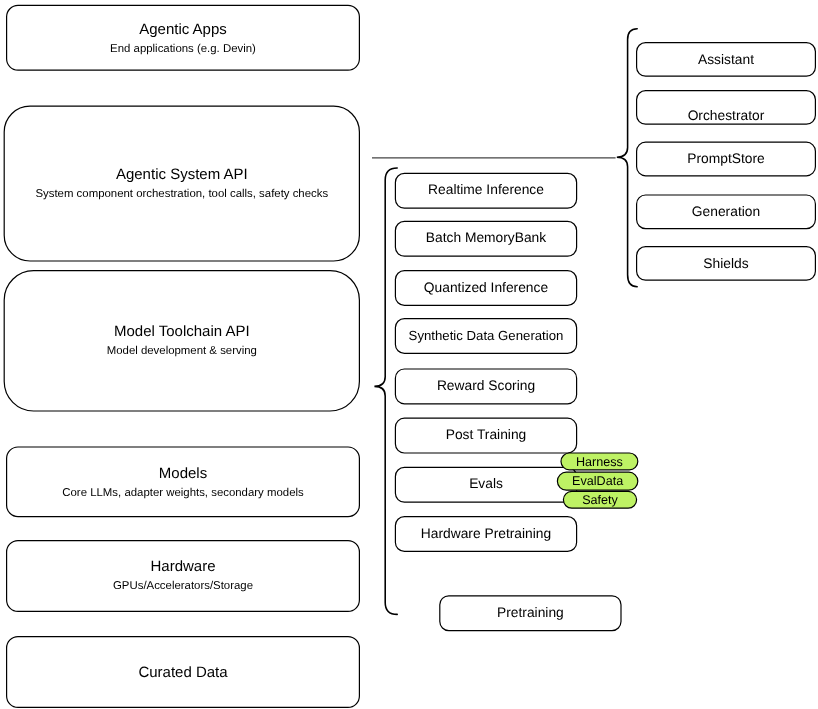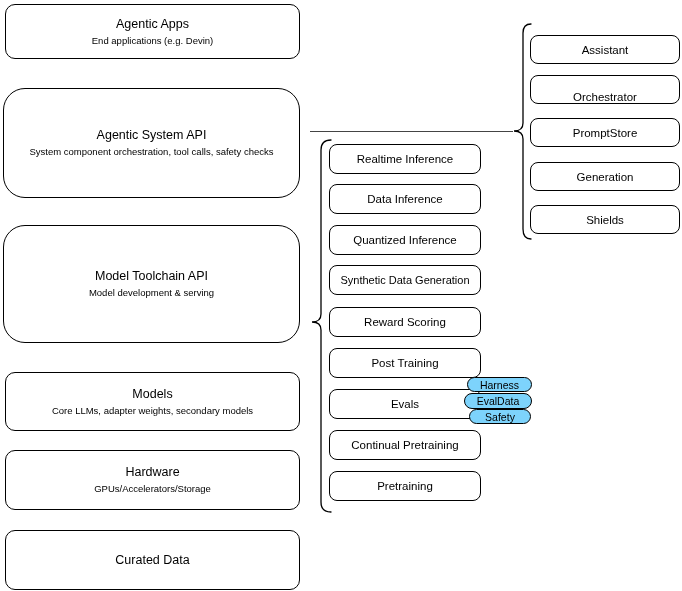--- a/index.html
+++ b/index.html
@@ -12,21 +12,21 @@
     border:1px solid #000;display:flex;flex-direction:column;
     align-items:center;justify-content:center;text-align:center;
   }
   .r10{border-radius:10px;text-align:right;}
   .r20{border-radius:22px;}
   .r8{border-radius:8px;}
   .title{font-size:12.5px;line-height:1.15;white-space:nowrap;}
   .subtitle{font-size:9.5px;line-height:1.2;margin-top:4px;white-space:nowrap;}
   .mid-label,.right-label{font-size:11.5px;white-space:nowrap;}
   .pill{
-    position:absolute;box-sizing:border-box;background:#7dd3fc;
+    position:absolute;box-sizing:border-box;background:#bef264;
     border:1px solid #000;border-radius:9px;display:flex;align-items:center;
     justify-content:center;font-size:10.5px;white-space:nowrap;z-index:3;
   }
   .mid{left:329px;width:152px;height:30px;}
   .right{left:530px;width:150px;height:29px;}
   svg.overlay{position:absolute;left:0;top:0;pointer-events:none;z-index:1;}
   .box{z-index:2;}
 </style>
 </head>
 <body>
@@ -37,26 +37,26 @@
     <path d="M 310 131.5 L 513 131.5" fill="none" stroke="#444" stroke-width="1"></path>
     <path d="M 331 140 Q 321 140 321 150 L 321 314 Q 321 322 312 322 Q 321 322 321 330 L 321 502 Q 321 512 331 512" fill="none" stroke="#000" stroke-width="1.3" stroke-linecap="round"></path>
     <path d="M 531 24 Q 523 24 523 33 L 523 123 Q 523 131 514 131 Q 523 131 523 139 L 523 229 Q 523 239 531 239" fill="none" stroke="#000" stroke-width="1.3" stroke-linecap="round"></path>
   </svg>
 
   <div class="box r10" style="left:5px;top:4px;width:295px;height:55px;">
     <div class="title">Agentic Apps</div>
     <div class="subtitle">End applications (e.g. Devin)</div>
   </div>
 
-  <div class="box r20" style="left:3px;top:88px;width:297px;height:110px;">
+  <div class="box r20" style="left:3px;top:88px;width:297px;height:130px;">
     <div class="title">Agentic System API</div>
     <div class="subtitle">System component orchestration, tool calls, safety checks</div>
   </div>
 
-  <div class="box r20" style="left:3px;top:225px;width:297px;height:118px;">
+  <div class="box r20" style="left:3px;top:225px;width:297px;height:118px;border-radius:25px;">
     <div class="title">Model Toolchain API</div>
     <div class="subtitle">Model development &amp; serving</div>
   </div>
 
   <div class="box r10" style="left:5px;top:372px;width:295px;height:59px;">
     <div class="title">Models</div>
     <div class="subtitle">Core LLMs, adapter weights, secondary models</div>
   </div>
 
   <div class="box r10" style="left:5px;top:450px;width:295px;height:60px;">
@@ -65,41 +65,41 @@
   </div>
 
   <div class="box r10" style="left:5px;top:530px;width:295px;height:60px;">
     <div class="title">Curated Data</div>
   </div>
 
   <div class="box r8 mid" style="top:144px;">
     <div class="mid-label">Realtime Inference</div>
   </div>
   <div class="box r8 mid" style="top:184px;">
-    <div class="mid-label">Data Inference</div>
+    <div class="mid-label">Batch MemoryBank</div>
   </div>
   <div class="box r8 mid" style="top:225px;">
     <div class="mid-label">Quantized Inference</div>
   </div>
   <div class="box r8 mid" style="top:265px;">
     <div class="mid-label" style="font-size:11px;">Synthetic Data Generation</div>
   </div>
   <div class="box r8 mid" style="top:307px;">
     <div class="mid-label">Reward Scoring</div>
   </div>
   <div class="box r8 mid" style="top:348px;">
     <div class="mid-label">Post Training</div>
   </div>
   <div class="box r8 mid" style="top:389px;">
     <div class="mid-label">Evals</div>
   </div>
   <div class="box r8 mid" style="top:430px;">
-    <div class="mid-label">Continual Pretraining</div>
+    <div class="mid-label">Hardware Pretraining</div>
   </div>
-  <div class="box r8 mid" style="top:471px;">
+  <div class="box r8 mid" style="top:496px;margin-left:37px;">
     <div class="mid-label">Pretraining</div>
   </div>
 
   <div class="pill" style="left:467px;top:377px;width:65px;height:15px;">
     <span>Harness</span>
   </div>
   <div class="pill" style="left:464px;top:393px;width:68px;height:16px;">
     <span>EvalData</span>
   </div>
   <div class="pill" style="left:469px;top:409px;width:62px;height:15px;text-align:center;">

